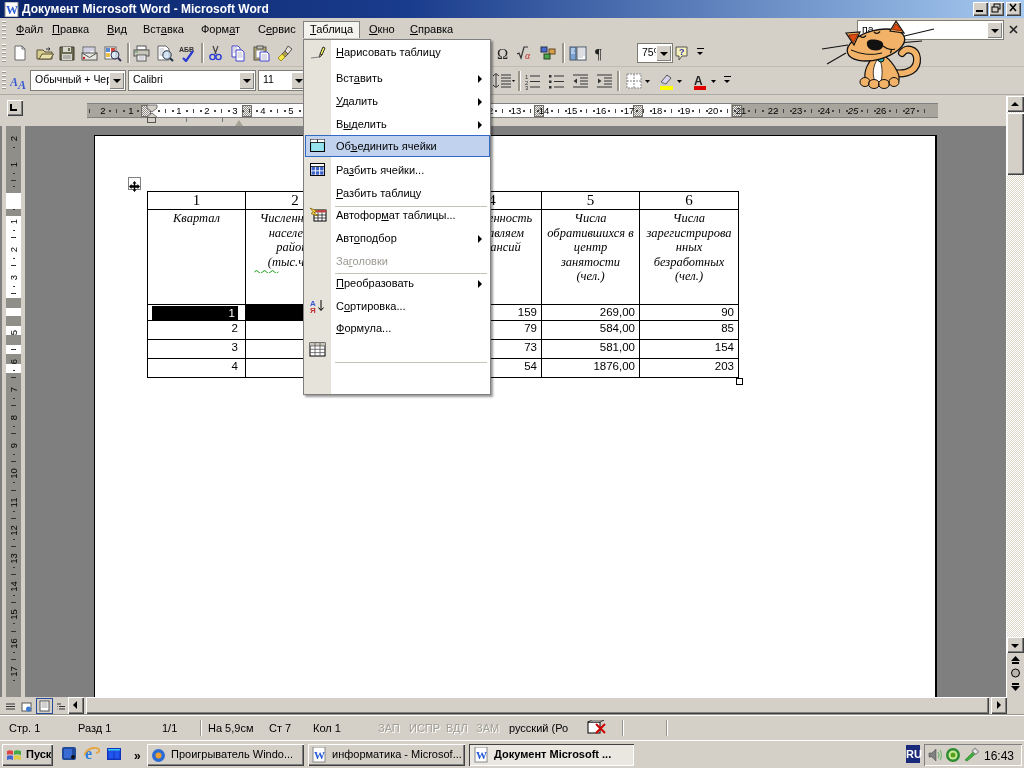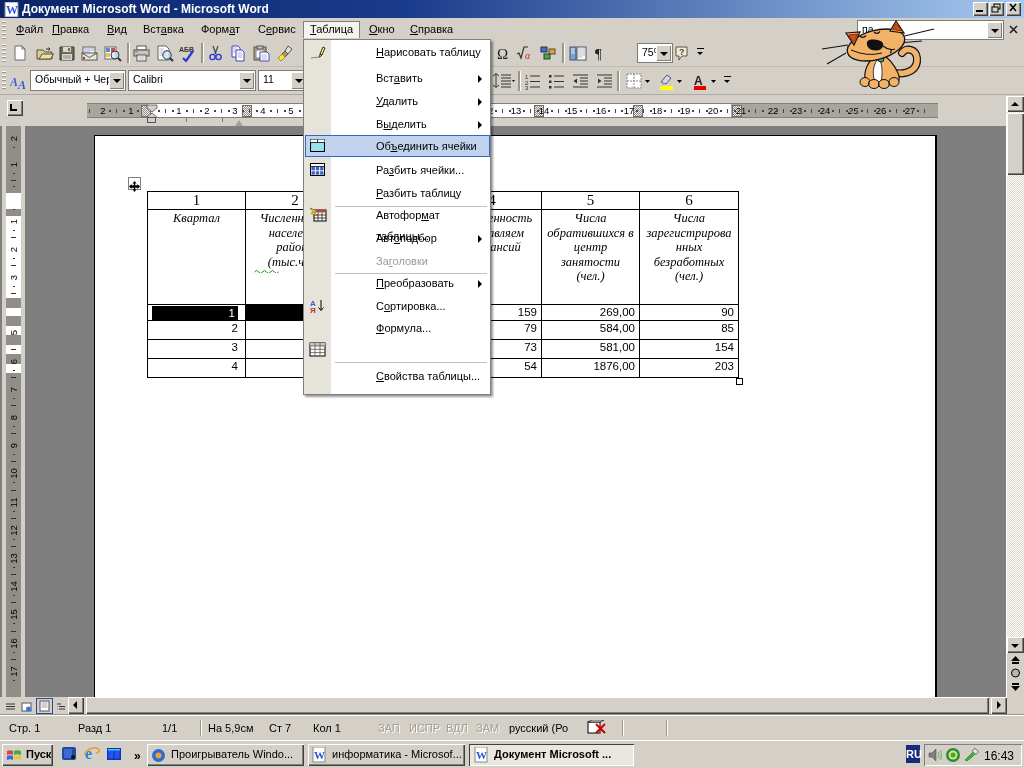--- a/index.html
+++ b/index.html
@@ -67,21 +67,21 @@
   .tnum { font-family:"Liberation Serif",serif; font-size:15px; text-align:center; height:17px; }
   .thead { font-family:"Liberation Serif",serif; font-style:italic; font-size:12.5px; text-align:center; height:95px; line-height:14.5px; padding-top:1px !important; }
   .tdata { font-size:11.5px; text-align:right; padding:1px 4px 0 0 !important; height:19px;}
   .tdata1 { font-size:11.5px; text-align:right; padding:1px 7px 0 0 !important; }
 
   
   #dmenu { left:303px; top:39px; width:188px; height:356px; background:#fff; border:1px solid #7f7f7f;
      box-shadow: 2px 2px 2px rgba(0,0,0,0.4); }
   #dmenu .strip { position:absolute; left:0; top:0; bottom:0; width:27px; background:#e6e3da; }
   .mi { position:absolute; left:1px; width:184px; height:21px; font-size:11px; color:#000; line-height:21px; }
-  .mi .lbl { position:absolute; left:31px; top:0;margin-left:40px; }
+  .mi .lbl { position:absolute; left:31px; top:0; }
   .mi .arr { position:absolute; right:7px; top:7px; border:4px solid transparent; border-left-color:#000; border-right-width:0;}
   .mi.dis .lbl { color:#9c9a92; }
   .msep { position:absolute; left:31px; width:152px; height:1px; background:#c5c2b8; }
   #hilite { position:absolute; left:1px; width:185px; height:22px; background:#c1d2ee; border:1px solid #316ac5; }
   .micon { position:absolute; left:5px; top:2px; }
 
   
   .sbtn { position:absolute; background:#d4d0c8; box-shadow: inset 1px 1px 0 #fff, inset -1px -1px 0 #404040, inset -2px -2px 0 #808080; }
   .dither { background:#efece2; background-image: conic-gradient(#fff 25%, #dbd7cb 0 50%, #fff 0 75%, #dbd7cb 0); background-size:2px 2px; }
   .arrglyph { position:absolute; width:0; height:0; border:4px solid transparent; }
@@ -843,23 +843,20 @@
       <span class="lbl"><u>П</u>реобразовать</span>
       <span class="arr"></span>
     </div>
   <div class="mi" style="top:256px;">
       <span class="lbl">С<u>о</u>ртировка...</span>
     </div>
   <div class="mi" style="top:278px;">
       <span class="lbl"><u>Ф</u>ормула...</span>
     </div>
   <div class="msep" style="top:322px;"></div>
-  <div class="mi" style="top:326px;">
-      <span class="lbl"><u>С</u>войства таблицы...</span>
-    </div>
 
   <svg class="micon" style="top:5px;" width="18" height="16" viewBox="0 0 18 16">
     <path d="M2 13 L10 12 L14 4" stroke="#808080" fill="none"></path>
     <path d="M11 9 L14 2 L16 3 L13 10 Z" fill="#ffff66" stroke="#000" stroke-width="0.8"></path>
     <path d="M11 9 L13 10 L10.6 12.4 Z" fill="#e8c89a" stroke="#000" stroke-width="0.6"></path>
   </svg>
   <svg class="micon" style="top:98px;" width="18" height="16" viewBox="0 0 18 16">
     <rect x="1.5" y="1.5" width="14" height="12" fill="#7fdce8" stroke="#000"></rect>
     <rect x="1.5" y="1.5" width="14" height="3" fill="#fff"></rect>
     <path d="M1.5 4.5 H15.5 M8.5 1.5 V4.5" stroke="#000" stroke-width="0.8"></path>

